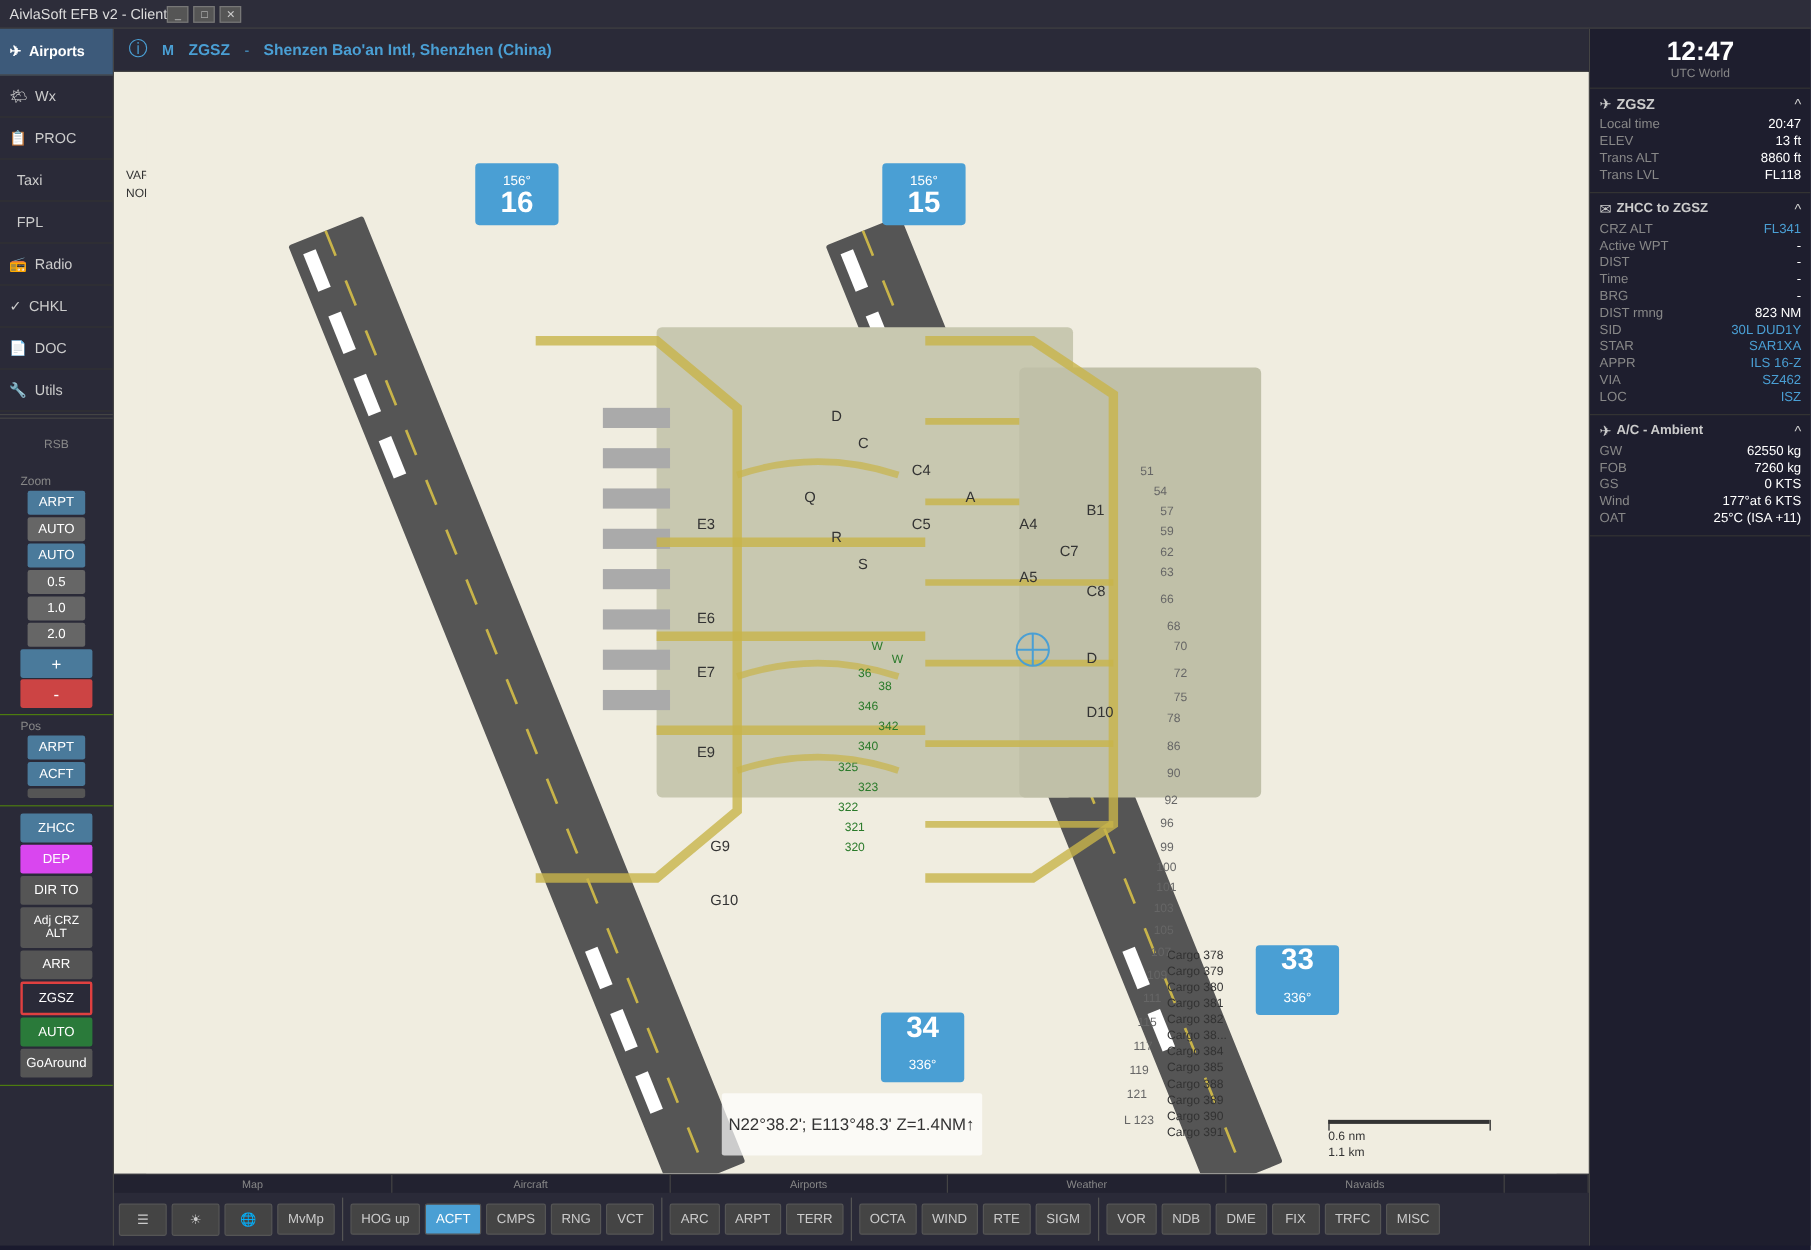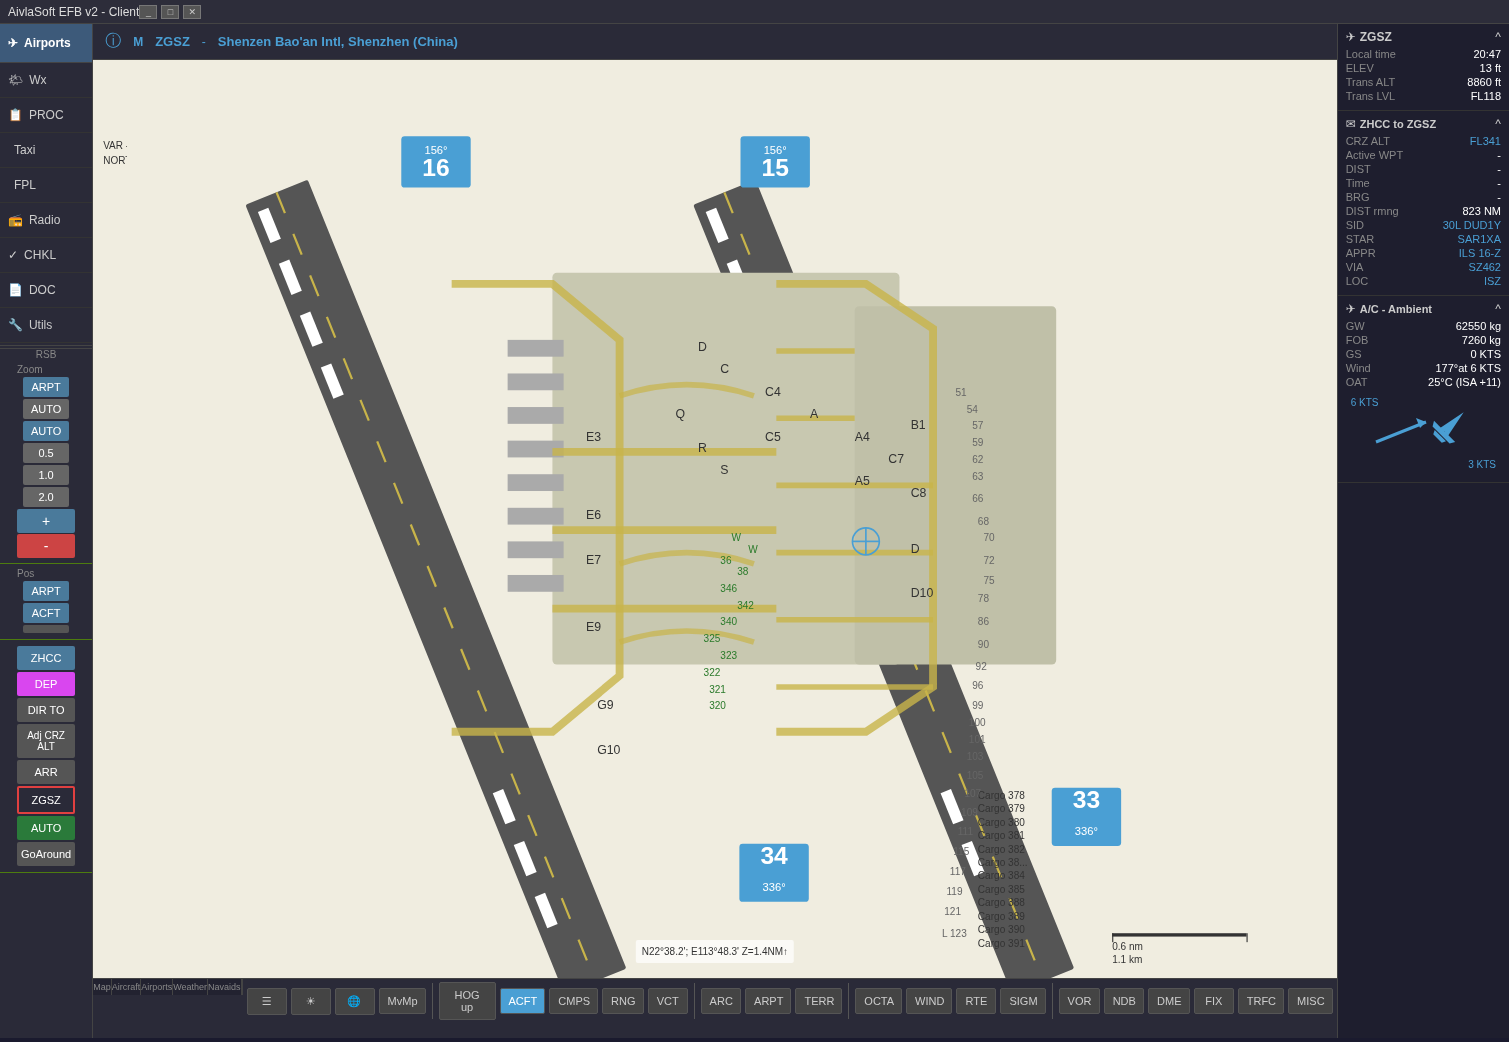--- a/index.html
+++ b/index.html
@@ -51,21 +51,21 @@
       font-weight: bold;
       padding: 12px 8px;
       display: flex;
       align-items: center;
       gap: 6px;
       border-bottom: 1px solid #444;
     }
 
     .sidebar-divider { height: 1px; background: #444; margin: 2px 0; }
 
-    .rsb-label { color: #888; font-size: 10px; text-align: center; padding: 0; border-top: 1px solid #444; }
+    .rsb-label { color: #888; font-size: 10px; text-align: center; padding: 16px; border-top: 1px solid #444; }
 
     .sidebar-small-btn {
       background: #4a7a9b;
       color: #fff;
       text-align: center;
       padding: 4px;
       margin: 2px 6px;
       cursor: pointer;
       font-size: 11px;
       border-radius: 2px;
@@ -137,21 +137,21 @@
       font-size: 10px;
       color: #333;
     }
 
     
     #bottom-toolbar {
       height: 60px;
       background: #2a2a38;
       border-top: 1px solid #444;
       display: flex;
-      flex-direction: row;
+      flex-direction: column;
     }
     .toolbar-labels {
       display: flex;
       background: #222230;
       height: 16px;
     }
     .toolbar-section-label {
       flex: 1;
       text-align: center;
       font-size: 9px;
@@ -566,21 +566,21 @@
         <line x1="648" y1="430" x2="672" y2="430" stroke="#4a9fd4" stroke-width="1.5"></line>
         <line x1="660" y1="418" x2="660" y2="442" stroke="#4a9fd4" stroke-width="1.5"></line>
 
         <rect x="880" y="780" width="120" height="3" fill="#333"></rect>
         <rect x="880" y="780" width="1" height="8" fill="#333"></rect>
         <rect x="1000" y="780" width="1" height="8" fill="#333"></rect>
         <text x="880" y="795" font-size="9" fill="#333">0.6 nm</text>
         <text x="880" y="807" font-size="9" fill="#333">1.1 km</text>
       </svg>
 
-      <div class="coord-bar" style="bottom:15px;font-size:10px;color:#333;background:rgba(255,255,255,0.7);padding:6px 6px;border-radius:2px;">N22°38.2'; E113°48.3' Z=1.4NM↑</div>
+      <div class="coord-bar" style="bottom:15px;font-size:14px;color:#333;background:rgba(255,255,255,0.7);padding:18px 6px;border-radius:2px;">N22°38.2'; E113°48.3' Z=1.4NM↑</div>
 
     </div>
 
     <div id="bottom-toolbar">
       <div class="toolbar-labels">
         <div class="toolbar-section-label">Map</div>
         <div class="toolbar-section-label">Aircraft</div>
         <div class="toolbar-section-label">Airports</div>
         <div class="toolbar-section-label">Weather</div>
         <div class="toolbar-section-label">Navaids</div>
@@ -619,20 +619,24 @@
         <div class="tb-btn">TRFC</div>
         <div class="tb-btn">MISC</div>
       </div>
     </div>
 
   </div>
 
   <div id="right-panel">
 
 
+    <div class="clock-display">
+      <div class="clock-time">12:47</div>
+      <div class="clock-label">UTC World</div>
+    </div>
 
 
     <div class="right-section">
       <div class="right-section-header">
         <div style="display:flex;align-items:center;gap:4px;">
           <span>✈</span>
           <span style="color:#ccc;font-size:12px;font-weight:bold;">ZGSZ</span>
         </div>
         <span>^</span>
       </div>
@@ -730,34 +734,16 @@
       </div>
       <div class="data-row">
         <span class="data-label">Wind</span>
         <span class="data-value">177°at 6 KTS</span>
       </div>
       <div class="data-row">
         <span class="data-label">OAT</span>
         <span class="data-value">25°C (ISA +11)</span>
       </div>
 
-      <div class="wind-display">
-        <div style="position:absolute;top:5px;left:5px;font-size:10px;color:#4a9fd4;">6 KTS</div>
-
-        
-        <svg width="180" height="75" viewBox="0 0 180 75">
-
-          <line x1="30" y1="50" x2="80" y2="30" stroke="#4a9fd4" stroke-width="3"></line>
-          <polygon points="80,30 70,26 74,36" fill="#4a9fd4"></polygon>
-
-          <g transform="translate(100,38) rotate(45)">
-            <polygon points="0,-25 6,5 0,2 -6,5" fill="#4a9fd4"></polygon>
-            <polygon points="-15,2 15,2 12,7 -12,7" fill="#4a9fd4"></polygon>
-            <polygon points="-8,8 8,8 6,12 -6,12" fill="#4a9fd4"></polygon>
-          </g>
-        </svg>
-
-        <div style="position:absolute;bottom:2px;right:5px;font-size:10px;color:#4a9fd4;">3 KTS</div>
-      </div>
     </div>
 
   </div>
 </div>
 
 </body></html>

